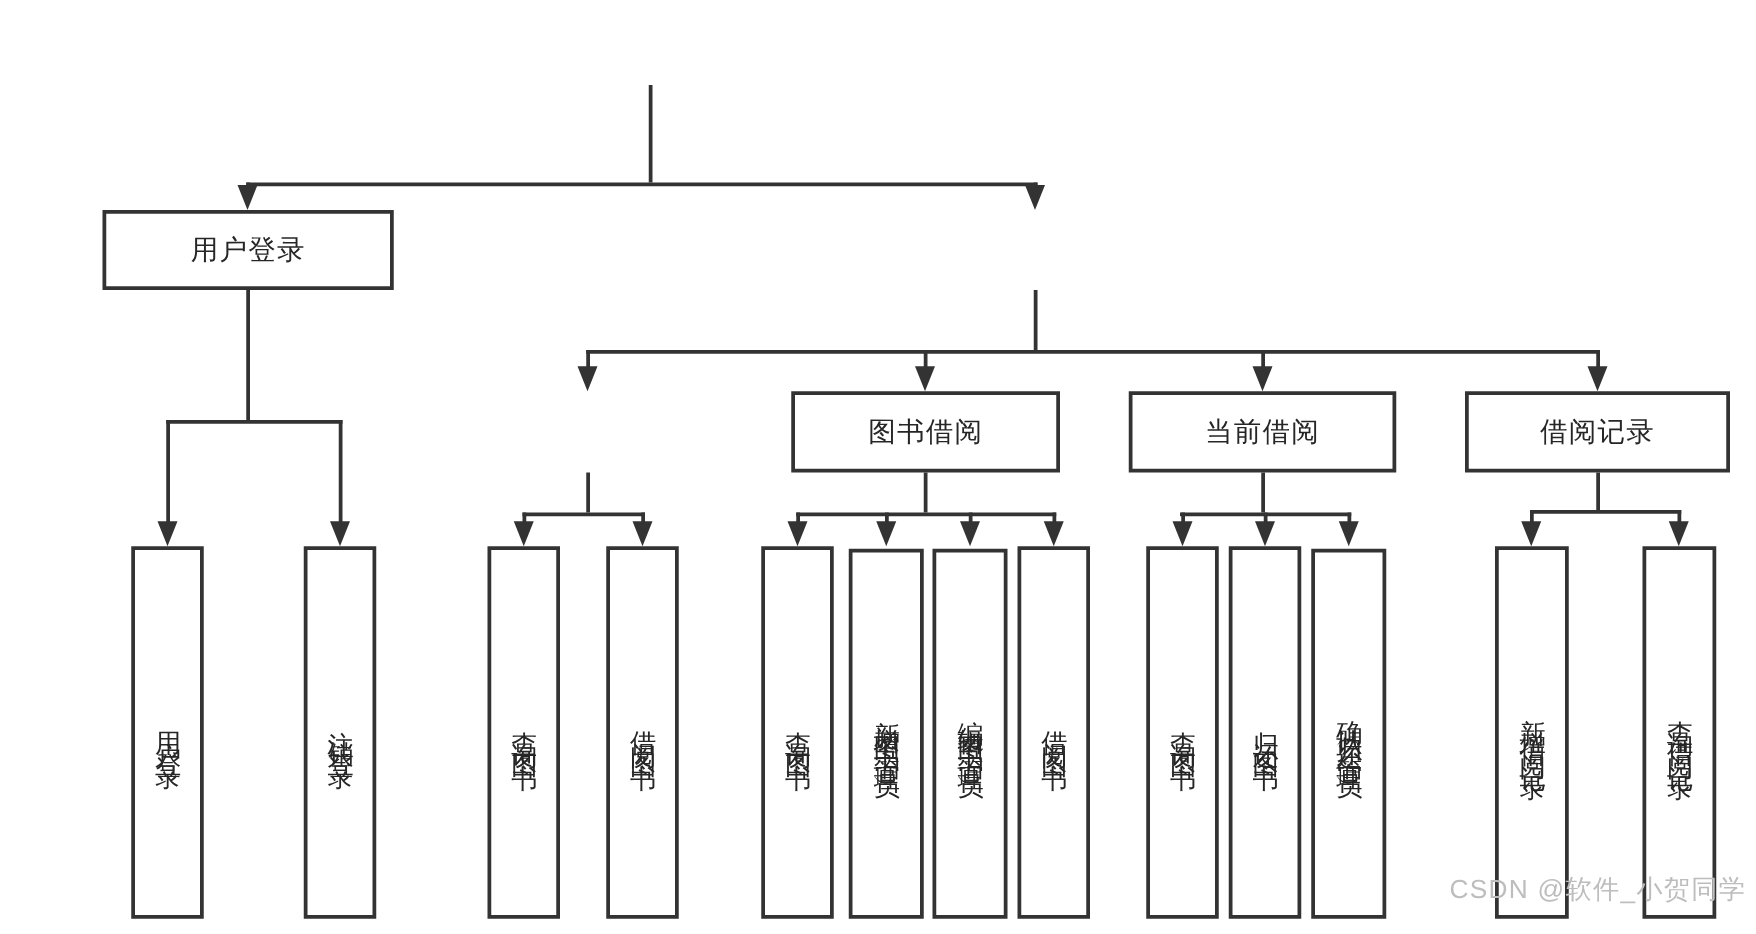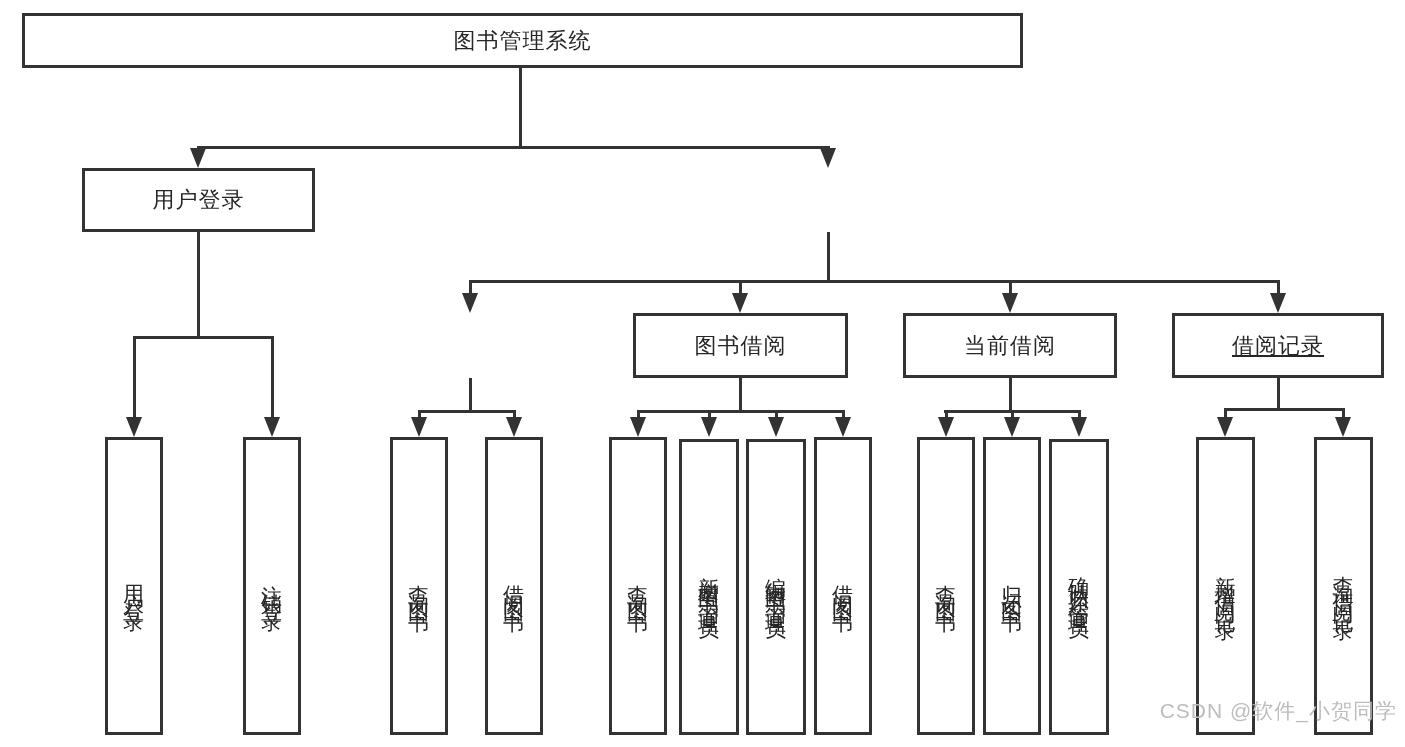--- a/index.html
+++ b/index.html
@@ -59,21 +59,20 @@
     color:#bdbdbd;
     letter-spacing:1px;
     white-space:nowrap;
   }
 </style>
 </head>
 <body>
 
 <div id="stage">
 
-  <div class="node" style="left:22px;top:13px;width:1001px;height:55px;">图书管理系统</div>
 
   <div class="vline" style="left:519px;top:68px;height:78px;"></div>
   <div class="hline" style="left:197px;top:146px;width:633px;"></div>
   <div class="vline" style="left:197px;top:146px;height:12px;"></div>
   <div class="vline" style="left:827px;top:146px;height:12px;"></div>
   <div class="arrow" style="left:190px;top:148px;"></div>
   <div class="arrow" style="left:820px;top:148px;"></div>
 
   <div class="node" style="left:82px;top:168px;width:233px;height:64px;">用户登录</div>
 
@@ -90,21 +89,21 @@
   <div class="vline" style="left:739px;top:280px;height:14px;"></div>
   <div class="vline" style="left:1009px;top:280px;height:14px;"></div>
   <div class="vline" style="left:1277px;top:280px;height:14px;"></div>
   <div class="arrow" style="left:462px;top:293px;"></div>
   <div class="arrow" style="left:732px;top:293px;"></div>
   <div class="arrow" style="left:1002px;top:293px;"></div>
   <div class="arrow" style="left:1270px;top:293px;"></div>
 
   <div class="node" style="left:633px;top:313px;width:215px;height:65px;">图书借阅</div>
   <div class="node" style="left:903px;top:313px;width:214px;height:65px;">当前借阅</div>
-  <div class="node" style="left:1172px;top:313px;width:212px;height:65px;text-decoration:underline;">借阅记录</div>
+  <div class="node" style="left:1172px;top:313px;width:212px;height:65px;">借阅记录</div>
 
   <div class="vline" style="left:469px;top:378px;height:32px;"></div>
   <div class="hline" style="left:418px;top:410px;width:98px;"></div>
   <div class="vline" style="left:418px;top:410px;height:10px;"></div>
   <div class="vline" style="left:513px;top:410px;height:10px;"></div>
   <div class="arrow" style="left:411px;top:417px;"></div>
   <div class="arrow" style="left:506px;top:417px;"></div>
 
   <div class="vline" style="left:739px;top:378px;height:32px;"></div>
   <div class="hline" style="left:637px;top:410px;width:208px;"></div>

